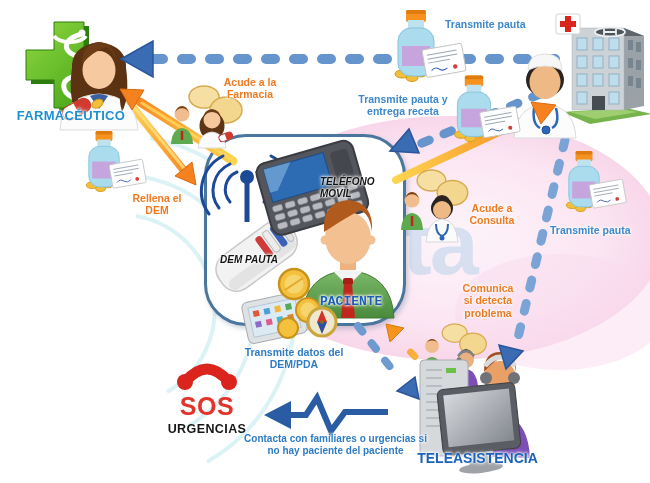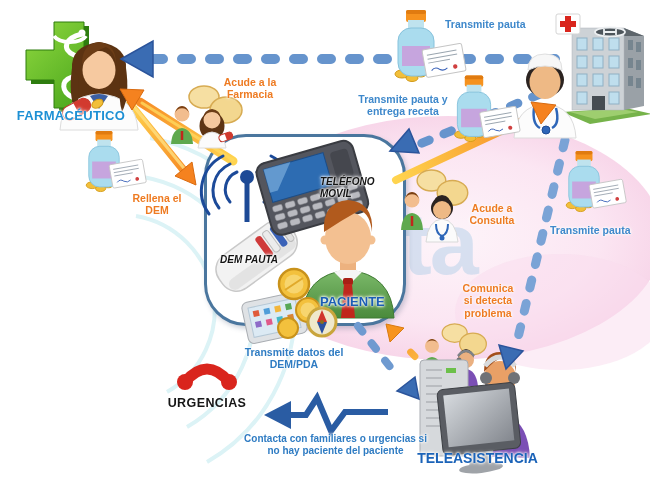--- a/index.html
+++ b/index.html
@@ -390,26 +390,27 @@
     <polygon points="506,369 499,345 523,351" fill="#3a6cb3" stroke="#2b549b" stroke-width="1.5"></polygon>
     <polygon points="419,399 397,391 415,377" fill="#3a6cb3" stroke="#2b549b" stroke-width="1.5"></polygon>
   </svg>
 
   <div class="sos">
     <svg width="70" height="28" viewBox="0 0 70 28">
       <circle cx="13" cy="20" r="8" fill="#d9251d"></circle>
         <circle cx="57" cy="20" r="8" fill="#d9251d"></circle>
       <path d="M13,20 Q35,-6 57,20" stroke="#d9251d" stroke-width="11" fill="none" stroke-linecap="round"></path>
     </svg>
+    <div class="nsos">SOS</div>
     <div class="nurg">URGENCIAS</div>
   </div>
 
   <div class="lblwrap">
     <div class="lbl role-far" style="left:10px;top:108px;width:122px;">FARMACÉUTICO</div>
-    <div class="lbl role-pac" style="left:320px;top:294px;width:53px;">PACIENTE</div>
+    <div class="lbl role-pac" style="left:320px;top:294px;width:53px;font-family:Liberation Mono, monospace;">PACIENTE</div>
     <div class="lbl role-tel" style="left:415px;top:450px;width:125px;">TELEASISTENCIA</div>
     <div class="lbl dev" style="left:218px;top:254px;width:62px;">DEM PAUTA</div>
     <div class="lbl dev" style="left:320px;top:176px;width:86px;text-align:left;">TELÉFONO MOVIL</div>
     <div class="lbl blue" style="left:445px;top:18px;width:90px;text-align:left;">Transmite pauta</div>
     <div class="lbl orange" style="left:213px;top:76px;width:74px;">Acude a la
 Farmacia</div>
     <div class="lbl blue" style="left:352px;top:93px;width:102px;">Transmite pauta y
 entrega receta</div>
     <div class="lbl orange" style="left:122px;top:192px;width:70px;">Rellena el
 DEM</div>

